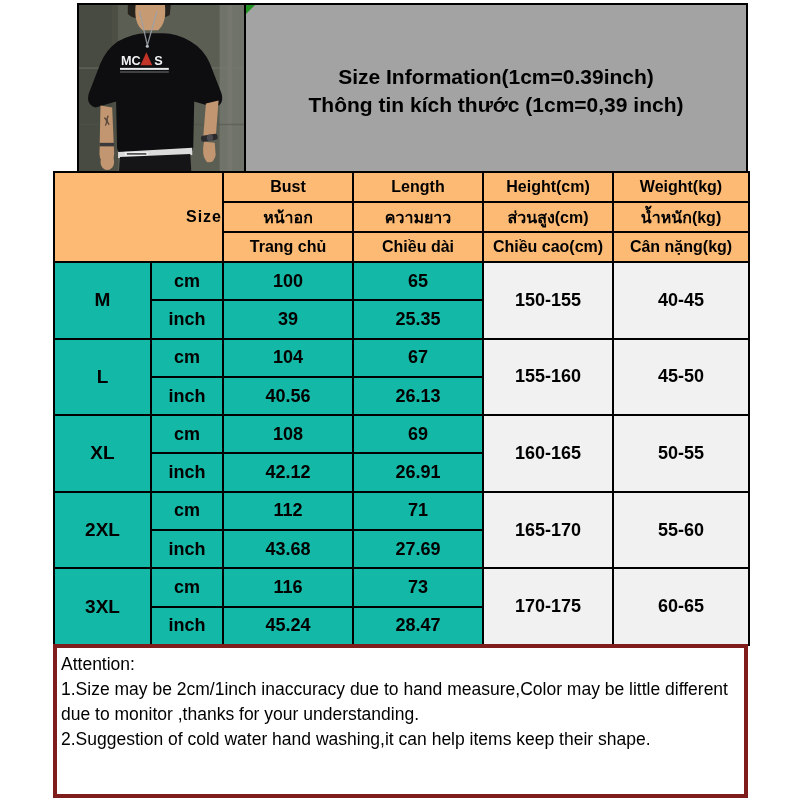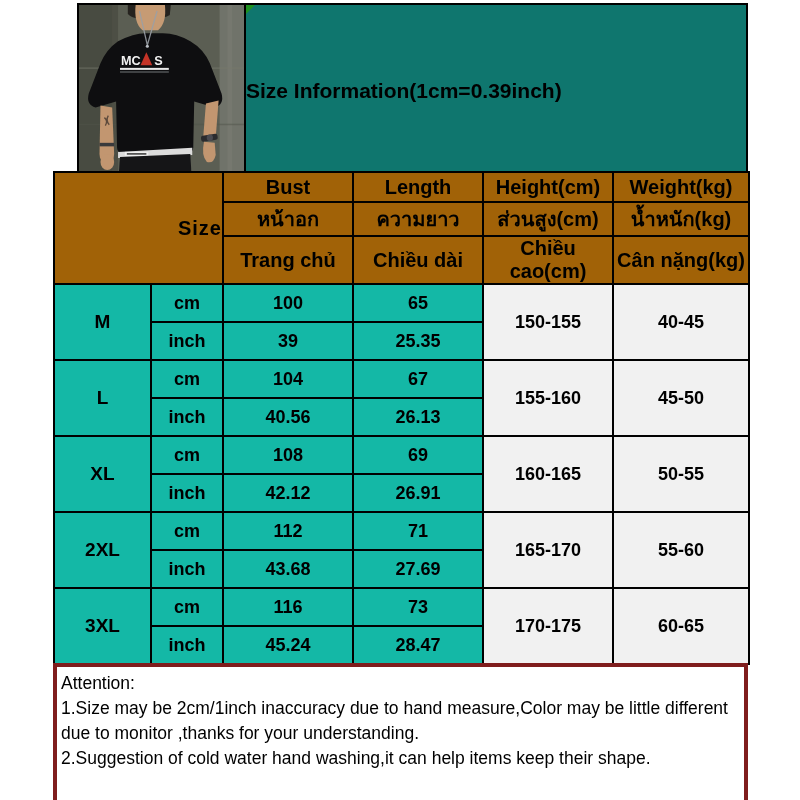--- a/index.html
+++ b/index.html
@@ -11,42 +11,42 @@
 
   
   .top-band{display:flex;height:170px;padding-left:24px;}
   .photo-cell{
     width:169px;box-sizing:border-box;border:2px solid #000;background:#555;
     flex:0 0 169px;overflow:hidden;
   }
   .photo-cell svg{display:block;width:100%;height:100%;}
   .title-cell{
     flex:1;box-sizing:border-box;border:2px solid #000;border-left:none;
-    background:#0f766e;position:relative;
-    display:flex;flex-direction:column;justify-content:center;
+    background:#a3a3a3;position:relative;
+    display:flex;flex-direction:column;align-items:center;justify-content:center;
     padding-top:6px;
   }
   .green-marker{
     position:absolute;left:0;top:0;width:0;height:0;
     border-top:9px solid #1f9220;border-right:9px solid transparent;
   }
   .title-line{font-weight:bold;font-size:21px;line-height:28px;white-space:nowrap;}
   .title-line.th{font-size:20px;}
 
   
   table.size-table{
     border-collapse:collapse;table-layout:fixed;width:695px;height:475px;
     margin-top:-2px;
   }
   .size-table td{
     border:2px solid #000;text-align:center;vertical-align:middle;
     font-weight:bold;font-size:18px;padding:0;overflow:hidden;
   }
   .size-table thead tr{height:30px;}
-  .size-table thead td{background:#a16207;font-size:20px;}
+  .size-table thead td{background:#fdba74;font-size:16px;}
   .size-table tbody tr{height:38px;}
   td.size-big{background:#d8d8d8;font-size:37px;letter-spacing:1px;text-align:right;}
   td.c-size{background:#d8d8d8;font-size:19px;}
   tr.r-cm td{background:#14b8a6;}
   tr.r-inch td{background:#14b8a6;}
   td.c-merge{background:#f1f1f1 !important;}
 
   
   .attention{
     margin-top:-2px;box-sizing:border-box;border:4px solid #7f1d1d;
@@ -102,20 +102,21 @@
           <path d="M40 146 L116 142 L116 149 L40 152 Z" fill="#dcdcdc"></path>
           <rect x="47" y="146" width="24" height="4" fill="#efefef"></rect>
           <rect x="49" y="147.2" width="20" height="1.6" fill="#444444"></rect>
           <path d="M42 151 L114 148 L115 165 L41 165 Z" fill="#151517"></path>
         </g>
       </svg>
     </div>
     <div class="title-cell">
       <div class="green-marker"></div>
       <div class="title-line">Size Information(1cm=0.39inch)</div>
+      <div class="title-line">Thông tin kích thước (1cm=0,39 inch)</div>
     </div>
   </div>
 
   <table class="size-table">
     <colgroup>
       <col style="width:97px">
         <col style="width:72px">
         <col style="width:130px">
       <col style="width:130px">
         <col style="width:130px">

